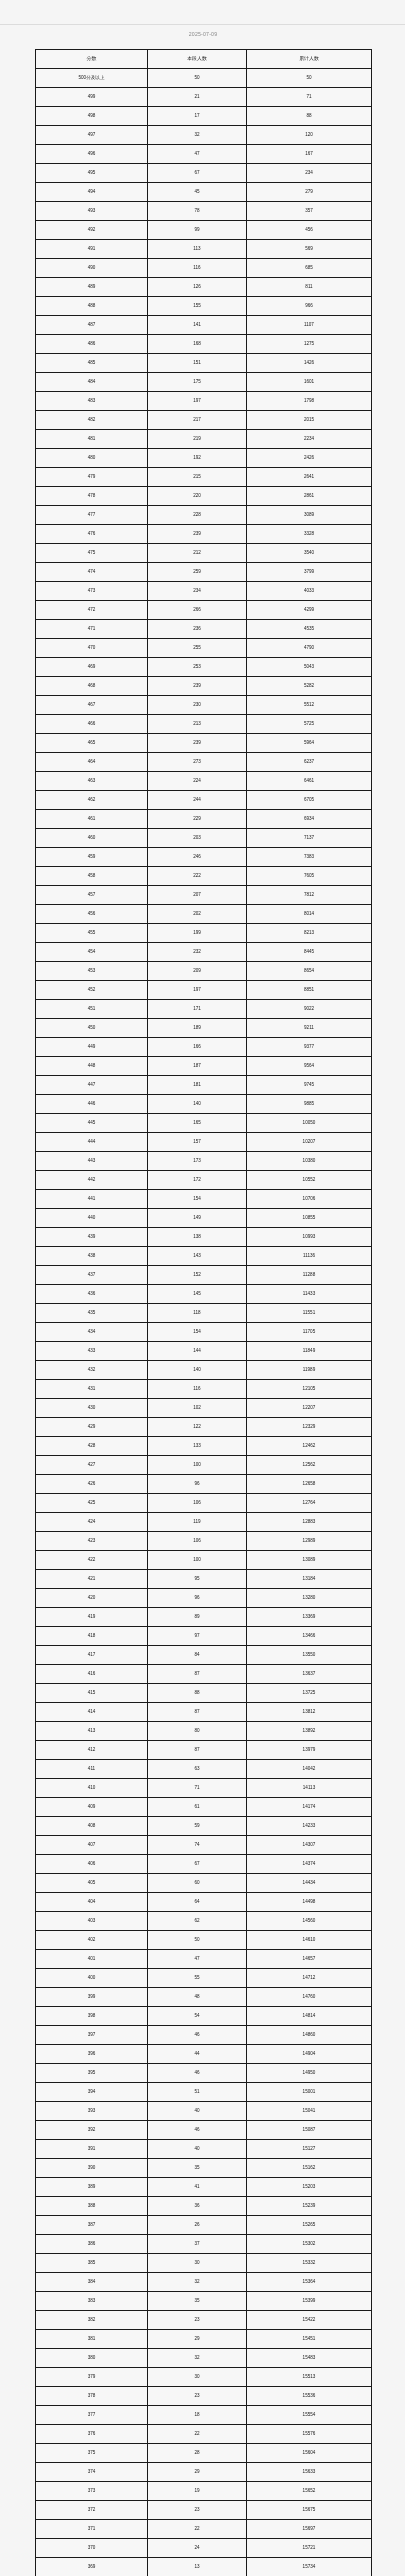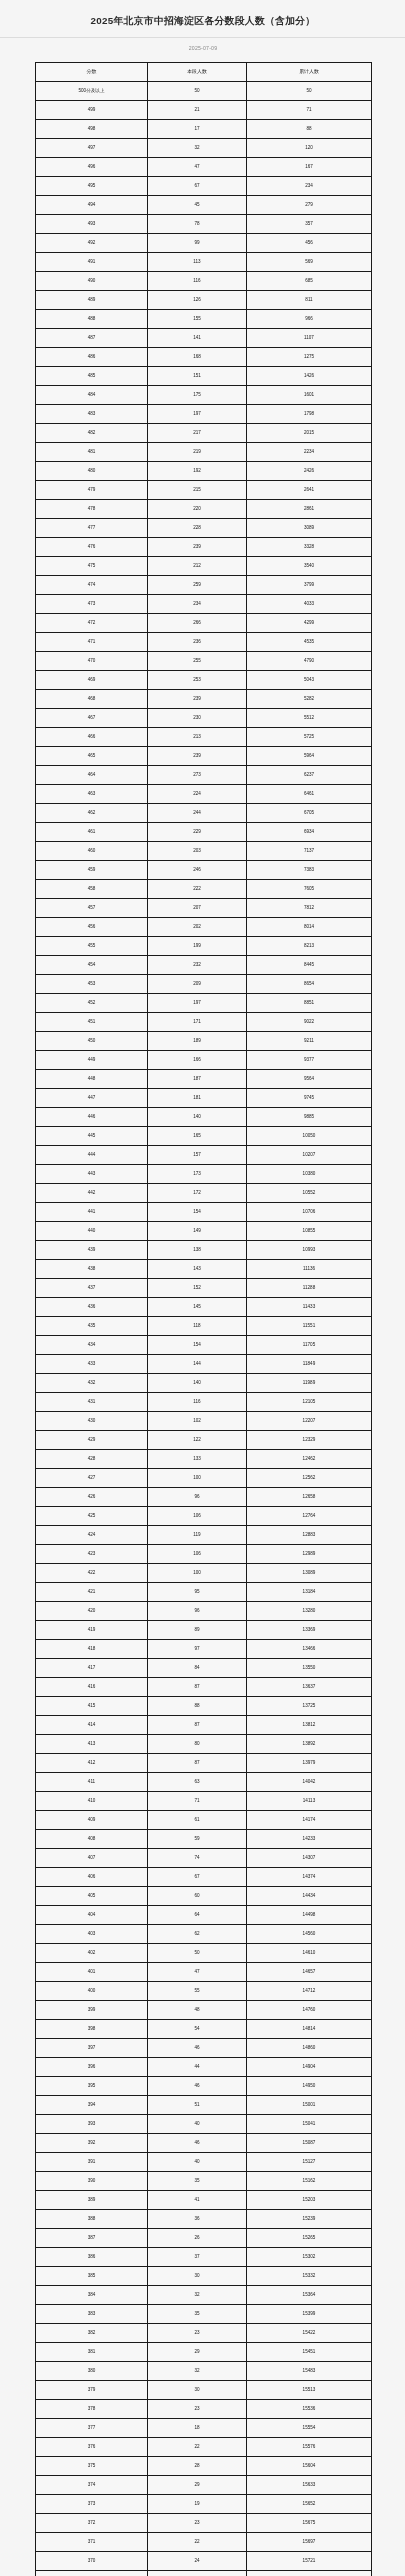--- a/index.html
+++ b/index.html
@@ -70,21 +70,20 @@
     font-size: 4.9px;
     color: #1a1a1a;
   }
 </style>
 </head>
 <body>
 
 <div class="page">
 
   <div class="title-block">
-    <h1 class="doc-title">2025年北京市中招海淀区各分数段人数（含加分）</h1>
     <div class="title-rule"></div>
     <div class="doc-date">2025-07-09</div>
   </div>
 
   <div class="table-wrap">
     <table class="score-table">
       <colgroup>
         <col class="c1">
           <col class="c2">
           <col class="c3">

